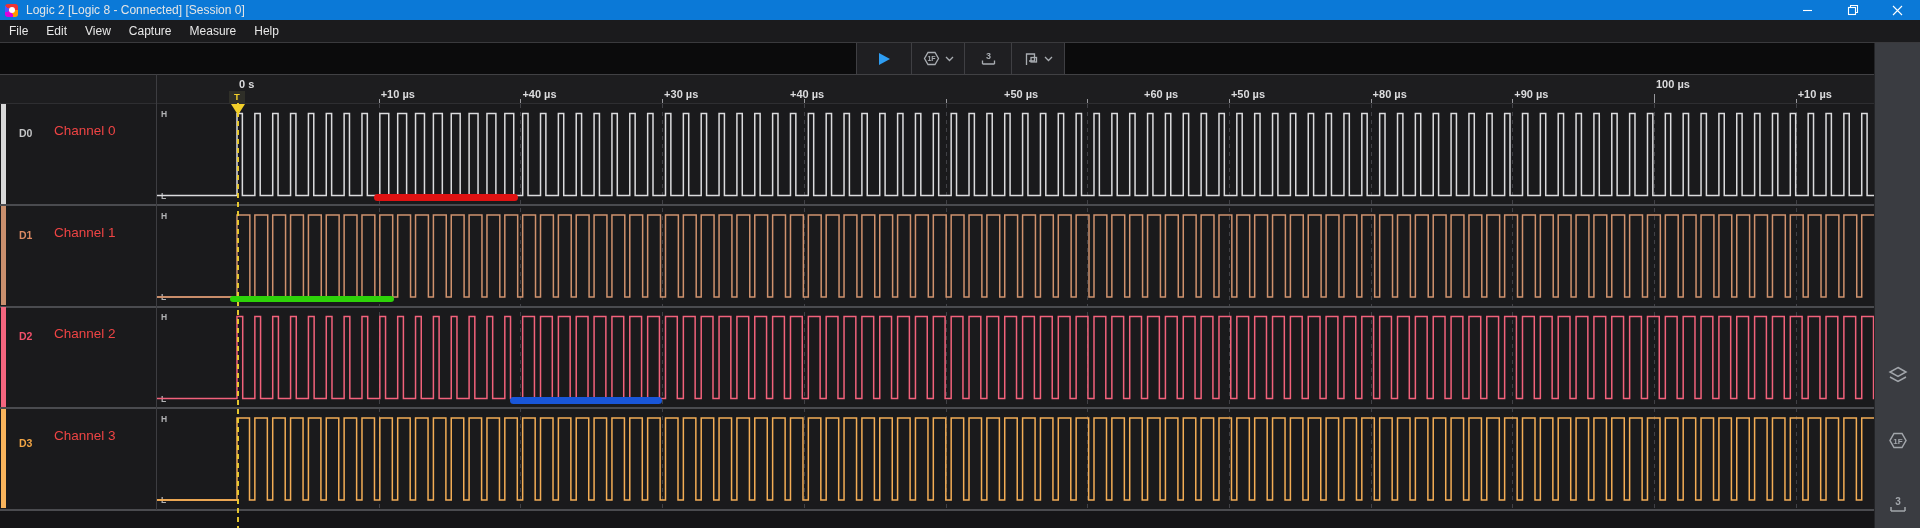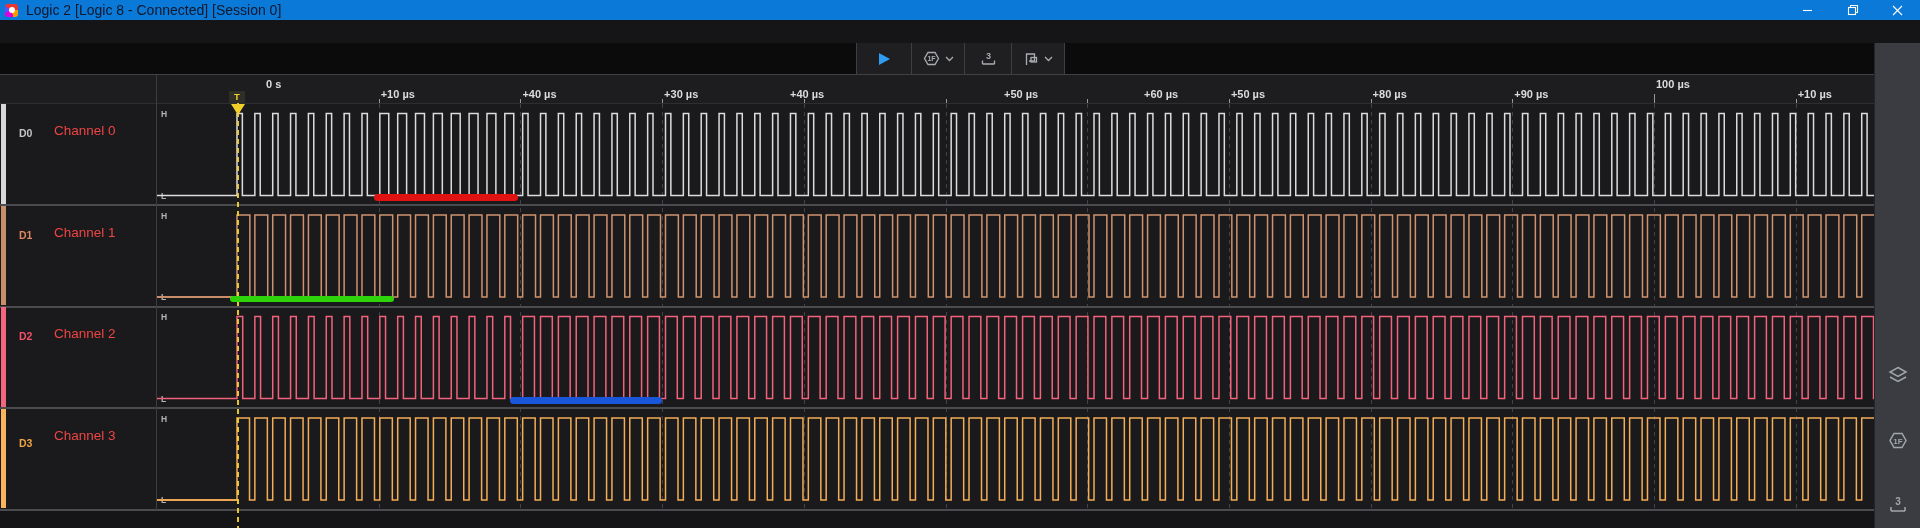--- a/index.html
+++ b/index.html
@@ -6,21 +6,21 @@
   #app{position:relative;width:1920px;height:528px;overflow:hidden;
        font-family:"Liberation Sans",sans-serif;background:#151517;}
   
   .titlebar{position:absolute;left:0;top:0;width:1920px;height:20px;background:#0b79d7;
             display:flex;align-items:center;}
   .app-icon{width:13px;height:13px;margin-left:5px;border-radius:3px;
             background:conic-gradient(#e33 0 25%,#f90 25% 45%,#d0d 45% 70%,#55f 70% 85%,#e33 85%);
             position:relative;}
   .app-icon:after{content:"";position:absolute;left:3.5px;top:3.5px;width:6px;height:6px;
             border-radius:50%;background:#fff;}
-  .title{color:#0f172a;font-size:14px;margin-left:8px;}
+  .title{color:#e5e5e5;font-size:12px;margin-left:8px;}
   .wincontrols{margin-left:auto;display:flex;height:100%;}
   .winbtn{width:45px;height:100%;display:flex;align-items:center;justify-content:center;color:#fff;}
   
   .menubar{position:absolute;left:0;top:20px;width:1920px;height:22px;background:#1b1b1d;
            border-bottom:1px solid #3a3a3d;display:flex;align-items:center;}
   .menu-item{color:#e8e8e8;font-size:12px;padding:0 9px;}
   
   .toolbar{position:absolute;left:0;top:43px;width:1920px;height:31px;background:#0b0b0c;}
   .cluster{position:absolute;left:856px;top:0;height:31px;background:#1f1f22;display:flex;
            border-left:1px solid #3f3f43;border-right:1px solid #3f3f43;}
@@ -83,20 +83,28 @@
           </svg>
       </div>
       <div class="winbtn">
         <svg width="11" height="11">
             <path d="M1 1 L10 10 M10 1 L1 10" stroke="#fff" stroke-width="1.1"></path>
           </svg>
       </div>
     </div>
   </div>
 
+  <div class="menubar">
+    <span class="menu-item">File</span>
+    <span class="menu-item">Edit</span>
+    <span class="menu-item">View</span>
+    <span class="menu-item">Capture</span>
+    <span class="menu-item">Measure</span>
+    <span class="menu-item">Help</span>
+  </div>
 
   <div class="toolbar">
     <div class="cluster">
       <div class="tbtn" style="width:54px">
         <svg width="16" height="16">
             <path d="M3 2 L14 8 L3 14 Z" fill="#2e9df2"></path>
           </svg>
       </div>
       <div class="tbtn" style="width:52px">
         <svg width="19" height="17" class="icon-gray">
@@ -119,21 +127,21 @@
             <rect x="8" y="6.5" width="5.5" height="4.5"></rect>
         </svg>
         <svg width="9" height="6" class="icon-gray">
             <path d="M1 1 L4.5 4.5 L8 1"></path>
           </svg>
       </div>
     </div>
   </div>
 
   <div class="ruler" id="ruler">
-      <span class="tick-label major" style="left: 239px; margin-left: 27px;">0 s</span>
+      <span class="tick-label major" style="left: 239px;">0 s</span>
       <div class="tick-mark" style="left: 237px; height: 10px;"></div>
       <span class="tick-label minor" style="left: 380.7px;">+10 µs</span>
       <div class="tick-mark" style="left: 378.7px; height: 5px;"></div>
       <span class="tick-label minor" style="left: 522.4px;">+40 µs</span>
       <div class="tick-mark" style="left: 520.4px; height: 5px;"></div>
       <span class="tick-label minor" style="left: 664.1px;">+30 µs</span>
       <div class="tick-mark" style="left: 662.1px; height: 5px;"></div>
       <span class="tick-label minor" style="left: 790px;">+40 µs</span>
       <div class="tick-mark" style="left: 803.8px; height: 5px;"></div>
       <span class="tick-label minor" style="left: 1004px;">+50 µs</span>

